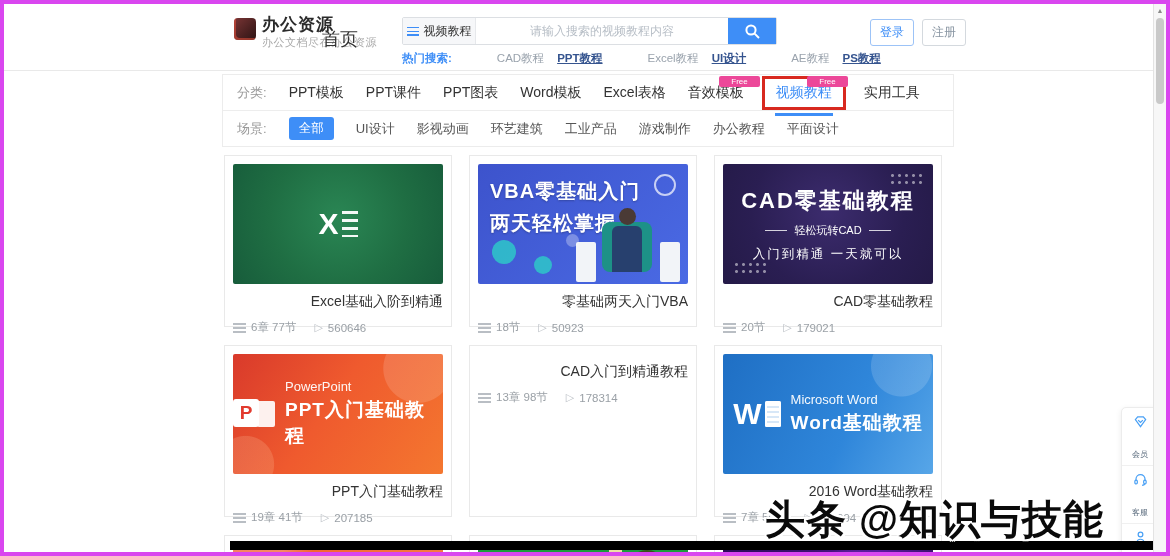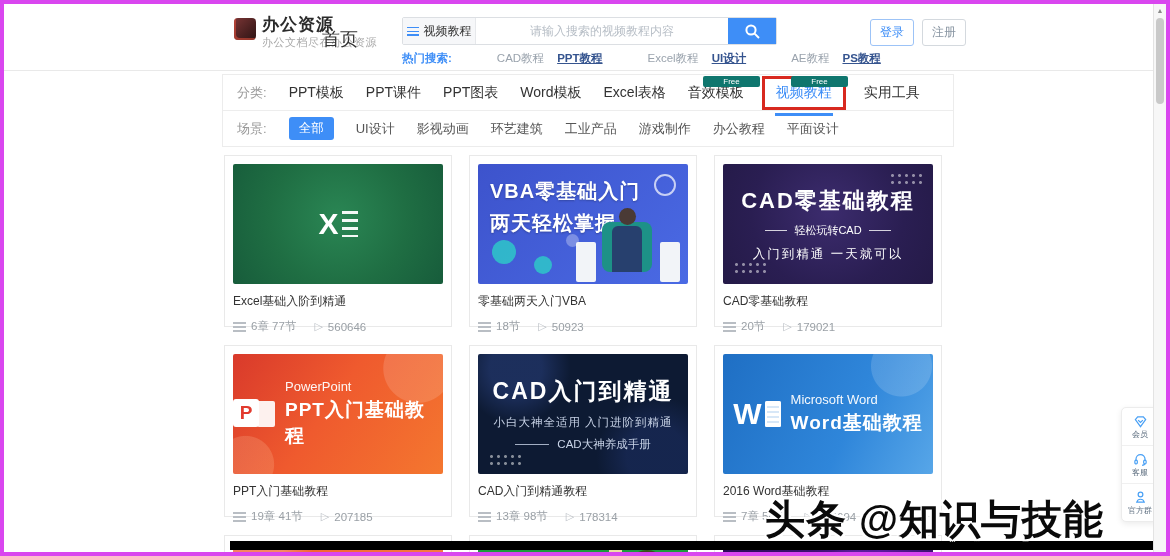--- a/index.html
+++ b/index.html
@@ -37,34 +37,34 @@
   .hot-item.gray{color:#9aa3ad;margin-left:32px;}
   .hot-item.dark{color:#35548f;font-weight:bold;text-decoration:underline;}
 
   
   .filter-panel{position:absolute;left:218px;top:70px;width:732px;background:#fff;
                 border:1px solid #ececec;box-sizing:border-box;}
   .frow{display:flex;align-items:center;height:35px;padding-left:14px;gap:22px;font-size:14px;}
   .frow.cat{border-bottom:1px solid #ededed;}
   .frow-label{font-size:13px;color:#999;}
   .cat-item{position:relative;color:#333;cursor:pointer;white-space:nowrap;}
-  .badge{position:absolute;top:-8px;right:-16px;background:#0f766e;color:#fff;font-size:8px;
-         font-style:normal;padding:1px 20px;border-radius:2px;line-height:9px;}
+  .badge{position:absolute;top:-8px;right:-16px;background:#ec4899;color:#fff;font-size:8px;
+         font-style:normal;padding:1px 12px;border-radius:2px;line-height:9px;}
   .red-box{position:relative;border:3px solid #d8291f;padding:5px 11px;margin:-8px -4px;z-index:2;}
   .red-box::after{content:'';position:absolute;left:50%;transform:translateX(-50%);bottom:-9px;
                   width:58px;height:3px;background:#3e8ef7;}
   .cat-item.active{color:#3e8ef7;}
   .scene-item{font-size:13px;color:#555;cursor:pointer;white-space:nowrap;}
   .scene-item.active{background:#3e8ef7;color:#fff;padding:3px 10px;border-radius:3px;font-size:12.5px;}
 
   
   .card{position:absolute;width:228px;height:172px;background:#fff;border:1px solid #e9e9e9;
         box-sizing:border-box;padding:8px;cursor:pointer;}
   .thumb{position:relative;width:210px;height:120px;overflow:hidden;border-radius:2px;}
-  .card-title{margin-top:9px;font-size:12px;color:#333;}
+  .card-title{margin-top:9px;font-size:14px;color:#333;text-align:right;}
   .card-meta{margin-top:9px;display:flex;align-items:center;font-size:11.5px;color:#9aa0a6;}
   .icon-list{display:inline-block;width:13px;height:10px;margin-right:5px;
              background:repeating-linear-gradient(to bottom,#b9bec4 0 2px,transparent 2px 4px);}
   .icon-play{font-size:11px;color:#b9bec4;margin:0 5px 0 18px;}
 
   .t-row{display:flex;align-items:center;justify-content:center;height:100%;gap:10px;}
   .t-col{display:flex;flex-direction:column;color:#fff;gap:3px;}
   .t-small{font-size:13px;opacity:.95;}
   .t-big{font-size:19px;font-weight:bold;letter-spacing:1px;}
 
@@ -139,21 +139,21 @@
   .wm-bar{position:absolute;left:226px;right:13px;bottom:2px;height:9px;background:#000;z-index:45;}
   .wm-text{position:absolute;right:62px;bottom:5px;z-index:50;font-size:40px;font-weight:800;color:#0a0a0a;
      letter-spacing:1px;white-space:nowrap;
      text-shadow:-2px 0 0 #fff,2px 0 0 #fff,0 -2px 0 #fff,0 2px 0 #fff,-2px -2px 0 #fff,2px 2px 0 #fff,-2px 2px 0 #fff,2px -2px 0 #fff;}
 
   .float-menu{position:absolute;left:1117px;top:403px;width:36px;background:#fff;border:1px solid #ececec;
      border-radius:5px;box-shadow:0 2px 6px rgba(0,0,0,.08);z-index:40;}
   .fm-item{display:flex;flex-direction:column;align-items:center;padding:6px 0 5px;cursor:pointer;}
   .fm-item + .fm-item{border-top:1px solid #f0f0f0;}
   .fm-item svg{width:15px;height:15px;stroke:#49a0f5;fill:none;stroke-width:1.3;}
-  .fm-label{font-size:8px;color:#5a6b7d;margin-top:0;white-space:nowrap;}
+  .fm-label{font-size:8px;color:#5a6b7d;margin-top:20px;white-space:nowrap;}
 
   .rocket{position:absolute;left:1151px;top:452px;width:8px;height:54px;border-radius:4px;z-index:40;
      background:linear-gradient(to bottom,#2c3550 0 22%,#f25b2b 32%,#f7a03c 62%,#f7d15c 100%);}
 
   .scrollbar{position:absolute;top:0;right:0;width:13px;height:556px;background:#f7f7f7;
      border-left:1px solid #e3e3e3;box-sizing:border-box;z-index:46;}
   .sb-arrow{position:absolute;left:0;width:12px;text-align:center;font-size:7px;color:#8a8a8a;cursor:pointer;}
   .sb-up{top:3px;}.sb-down{bottom:3px;}
   .sb-thumb{position:absolute;left:2px;top:14px;width:8px;height:86px;background:#c9c9c9;border-radius:5px;cursor:pointer;}
 </style>
@@ -313,29 +313,20 @@
     <div class="card-title">PPT入门基础教程</div>
     <div class="card-meta">
       <span class="icon-list"></span>
       <span>19章 41节</span>
       <span class="icon-play">▷</span>
       <span>207185</span>
     </div>
   </div>
 
   <div class="card" style="left:465px;top:341px;">
-    <div class="thumb t-cad2">
-      <span class="dots dbl2"></span>
-      <div class="c2-line1">CAD入门到精通</div>
-      <div class="c2-line2">小白大神全适用 入门进阶到精通</div>
-      <div class="c2-line3">
-        <i class="ln"></i>
-        <span>CAD大神养成手册</span>
-      </div>
-    </div>
     <div class="card-title">CAD入门到精通教程</div>
     <div class="card-meta">
       <span class="icon-list"></span>
       <span>13章 98节</span>
       <span class="icon-play">▷</span>
       <span>178314</span>
     </div>
   </div>
 
   <div class="card" style="left:710px;top:341px;">

